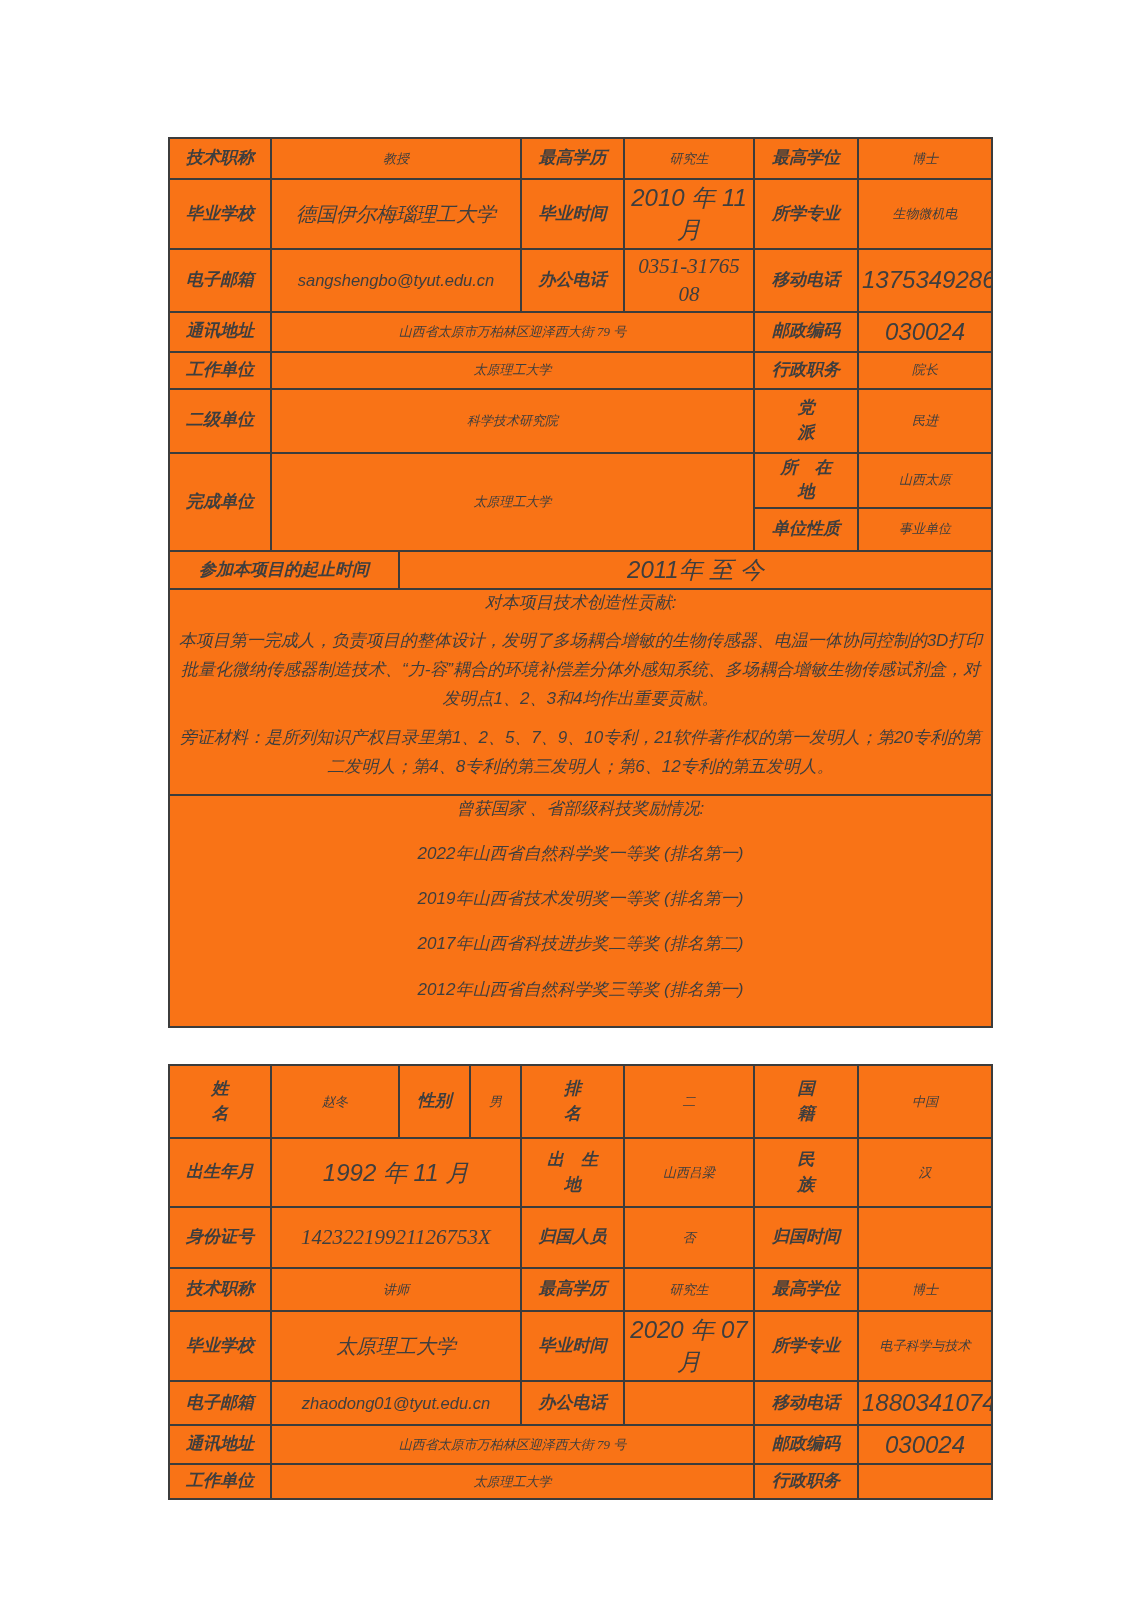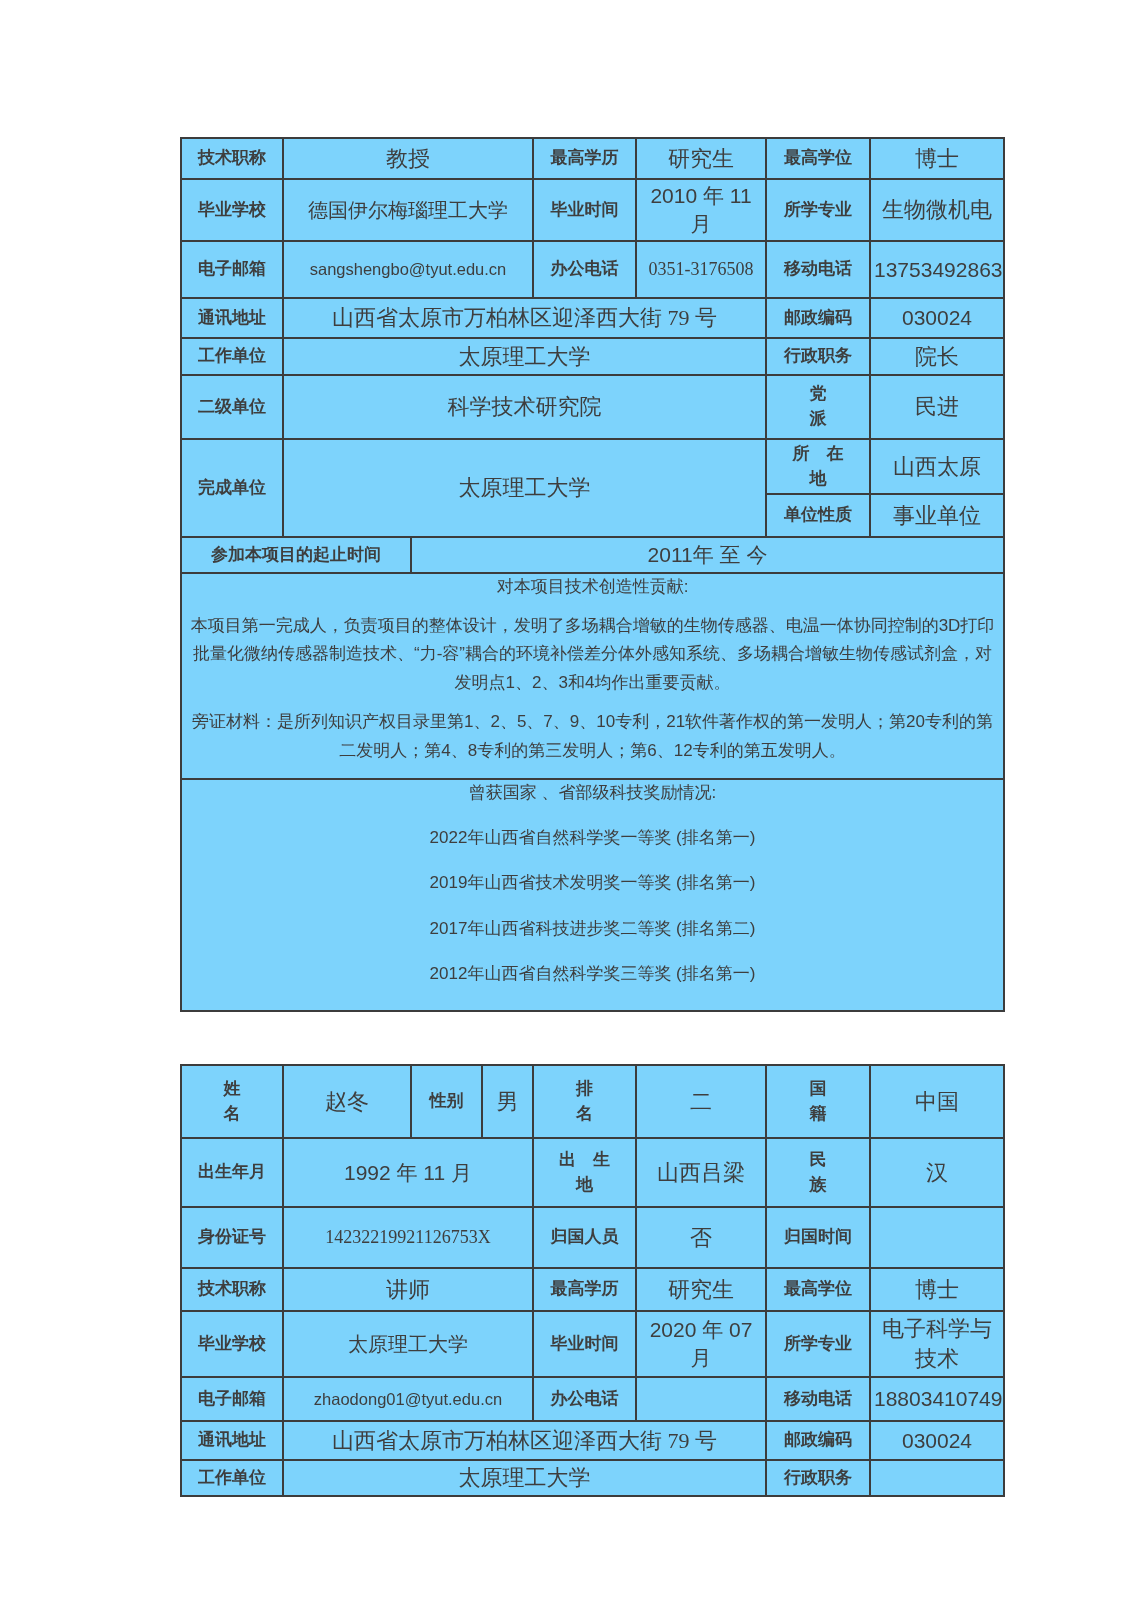--- a/index.html
+++ b/index.html
@@ -1,34 +1,34 @@
 <!DOCTYPE html>
 <html><head>
 <meta charset="utf-8">
 <style>
   html,body{margin:0;padding:0;}
   body{
     width:1131px;height:1600px;background:#ffffff;position:relative;
     font-family:"Liberation Sans",sans-serif;color:#3a3a3a;overflow:hidden;
   }
   table.form{
-    border-collapse:collapse;table-layout:fixed;position:absolute;left:180px;
-    width:823px;background:#7dd3fc;
+    border-collapse:collapse;table-layout:fixed;position:absolute;left:168px;
+    width:823px;background:#f97316;font-style:italic;
   }
   table.form td{
     border:2px solid #3c3c3c;text-align:center;vertical-align:middle;
     overflow:hidden;padding:2px 3px;color:#3e3e3e;
   }
   .lbl{font-family:"Liberation Sans",sans-serif;font-weight:bold;font-size:17px;color:#2d2d2d;line-height:1.45;}
   .pre{white-space:pre-line;}
-  .vser{font-family:"Liberation Serif",serif;font-size:22px;color:#4a4a4a;}
+  .vser{font-family:"Liberation Serif",serif;font-size:13px;color:#4a4a4a;}
   .vser-lg{font-family:"Liberation Serif",serif;font-size:20px;color:#454545;}
-  .vser-md{font-family:"Liberation Serif",serif;font-size:18px;color:#454545;}
+  .vser-md{font-family:"Liberation Serif",serif;font-size:21px;color:#454545;}
   .vsan{font-family:"Liberation Sans",sans-serif;font-size:16.5px;color:#3e3e3e;}
-  .vsan-lg{font-family:"Liberation Sans",sans-serif;font-size:21px;color:#3e3e3e;}
+  .vsan-lg{font-family:"Liberation Sans",sans-serif;font-size:24px;color:#3e3e3e;}
   .wrapnum span{display:inline-block;max-width:105px;word-break:break-all;line-height:1.35;}
   td.txtcell{
     text-align:left;vertical-align:top;padding:12px 12px 0 12px;
     font-family:"Liberation Sans",sans-serif;font-size:17px;color:#333333;
   }
   td.txtcell p{margin:0 0 10px;line-height:1.7;}
   td.txtcell p.sec-title{margin:0 0 14px;line-height:1.25;}
   td.awards p{margin:0 0 24px;line-height:1.25;}
 </style>
 </head>

